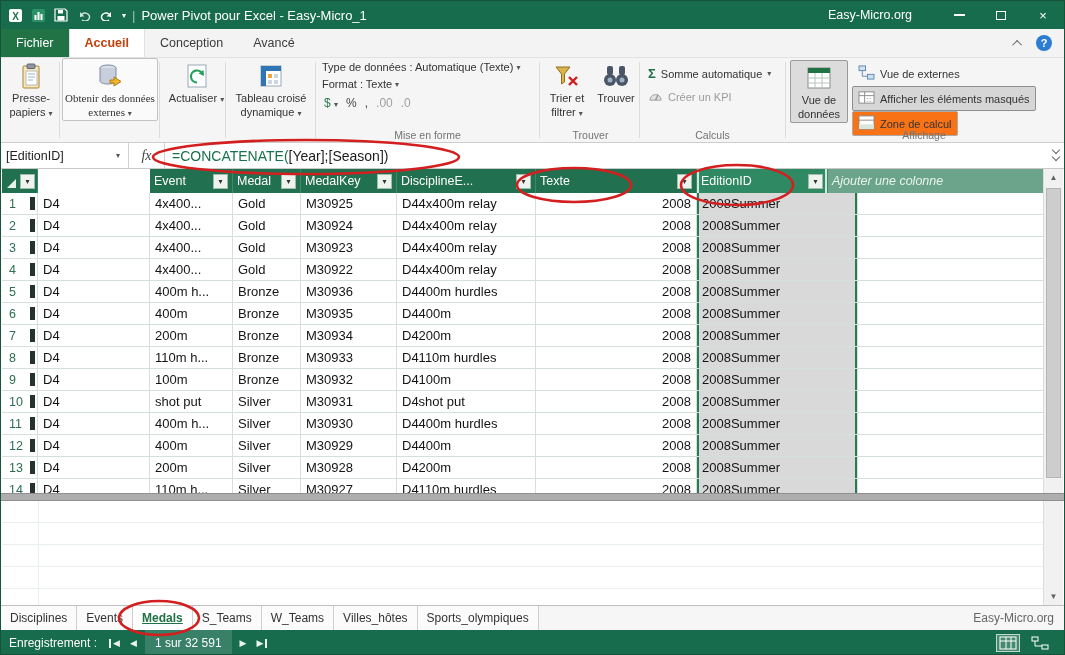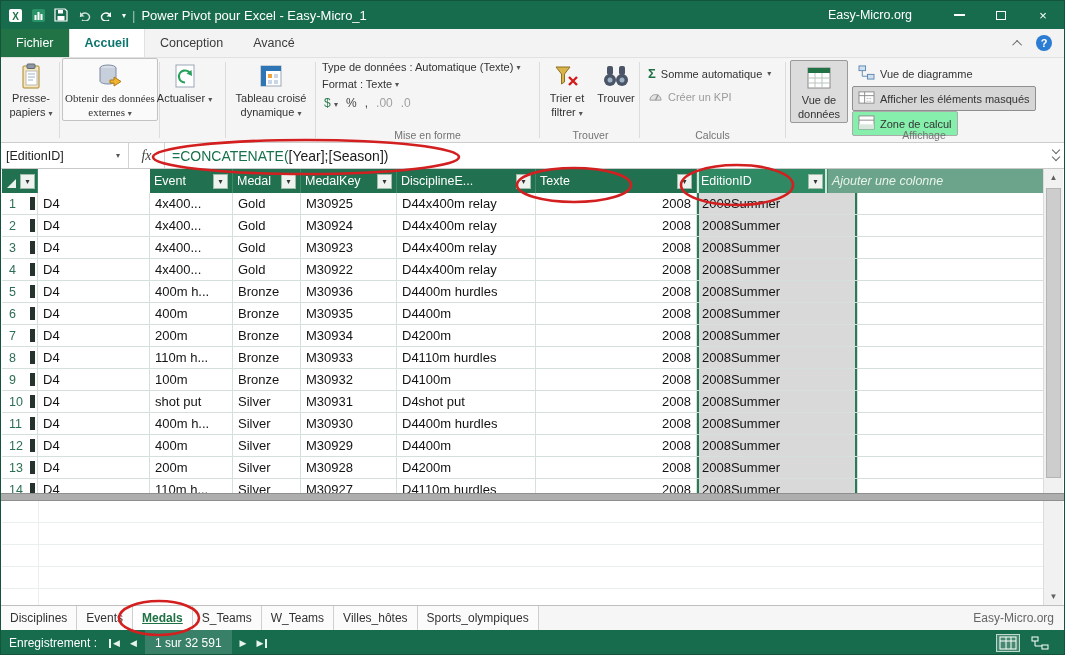--- a/index.html
+++ b/index.html
@@ -22,21 +22,21 @@
   .tb-brand { font-size:12.5px; margin-right:26px; }
   .winbtn { width:42px; height:100%; display:flex; align-items:center; justify-content:center; color:#fff; font-size:13px; }
   .min-glyph { width:11px; height:1.5px; background:#fff; display:inline-block; }
   .max-glyph { width:10px; height:9px; border:1.2px solid #fff; display:inline-block; }
 
   
   .tabrow { position:absolute; top:28px; left:0; right:0; height:29px; background:#f3f3f3;
     border-bottom:1px solid #e1e1e1; display:flex; align-items:stretch; font-size:12.5px; }
   .tab { padding:0 15px; display:flex; align-items:center; color:#3b3b3b; cursor:default; }
   .tab.file { background:var(--green-tab); color:#fff; }
-  .tab.active { background:#fff; color:#0f766e; border-left:1px solid #e1e1e1; border-right:1px solid #e1e1e1; font-weight:bold; }
+  .tab.active { background:#fff; color:#c2410c; border-left:1px solid #e1e1e1; border-right:1px solid #e1e1e1; font-weight:bold; }
   .tabrow-right { margin-left:auto; display:flex; align-items:center; gap:14px; padding-right:12px; }
   .chev-up { width:7px; height:7px; border-left:1.6px solid #666; border-top:1.6px solid #666; transform:rotate(45deg) translateY(2px); display:inline-block; }
   .helpdot { width:16px; height:16px; border-radius:50%; background:#2b7cd3; color:#fff; font-size:11px; font-weight:bold;
     display:flex; align-items:center; justify-content:center; }
 
   
   .ribbon { position:absolute; top:57px; left:0; right:0; height:85px; background:#f5f5f5;
     border-bottom:1px solid #cdcdcd; font-size:11px; color:#333; }
   .rgroup { position:absolute; top:0; bottom:0; }
   .rdivider { position:absolute; top:4px; bottom:4px; width:1px; background:#dcdcdc; }
@@ -46,21 +46,21 @@
   .bicon { width:30px; height:28px; display:flex; align-items:center; justify-content:center; }
   .biglabel { text-align:center; line-height:1.25; margin-top:2px; }
   .caret { font-size:8px; color:#555; }
   .grouplabel { position:absolute; bottom:1px; left:0; width:100%; text-align:center; color:#737373; font-size:10.5px; }
   .fmt-line { display:flex; align-items:center; gap:3px; padding:3px 4px 2px; white-space:nowrap; }
   .fmt-icons { display:flex; align-items:center; gap:8px; padding:4px 6px; font-size:12px; color:#444; }
   .fmt-icons .dim { color:#a0a0a0; }
   .menu-line { display:flex; align-items:center; gap:5px; padding:3px 5px; white-space:nowrap;
     border:1px solid transparent; border-radius:2px; }
   .menu-line.pressed { background:#d6d6d6; border-color:#8f8f8f; }
-  .menu-line.outlined { border-color:#ababab; background:#86efac;text-align:right; }
+  .menu-line.outlined { border-color:#ababab; background:#f97316;text-align:right; }
   .menu-line.disabled { color:#9b9b9b; }
   .sigma { color:#1f7145; font-weight:bold; font-size:13px; }
 
   
   .fbar { position:absolute; top:142px; left:0; right:0; height:26px; background:#fff;
     border-bottom:1px solid #c9c9c9; display:flex; align-items:center; }
   .namebox { width:128px; height:100%; border-right:1px solid #d2d2d2; display:flex; align-items:center;
     padding:0 5px; font-size:12.5px; color:#222; }
   .namebox .nbdd { margin-left:auto; font-size:8px; color:#555; padding:2px 3px; }
   .fxbox { width:36px; height:100%; border-right:1px solid #d2d2d2; display:flex; align-items:center; justify-content:center;
@@ -231,21 +231,21 @@
               <ellipse cx="12" cy="5" rx="8" ry="3" fill="#d8dee8" stroke="#7b8aa0"></ellipse>
               <path d="M4 5v13c0 1.7 3.6 3 8 3s8-1.3 8-3V5" fill="#c7cfdc" stroke="#7b8aa0"></path>
               <path d="M18 14l7 4.5-7 4.5v-3h-4v-3h4z" fill="#f2b430" stroke="#b07d12"></path>
             </svg>
         </span>
         <span class="biglabel"><span>Obtenir des données externes</span> <span class="caret">▾</span></span>
       </div>
     </div>
     <div class="rdivider" style="left:158px"></div>
 
-    <div class="rgroup" style="left:152px;width:63px">
+    <div class="rgroup" style="left:164px;width:63px">
       <div class="bigbtn">
         <span class="bicon">
           <svg width="26" height="26" viewBox="0 0 26 26">
               <rect x="4" y="2" width="18" height="22" fill="#fff" stroke="#9aa7b5"></rect>
               <path d="M13 19.5a6 6 0 1 1 5.6-8" fill="none" stroke="#27a05c" stroke-width="2.2"></path>
               <path d="M19.5 7l.5 6-5.5-2.5z" fill="#27a05c"></path>
             </svg>
         </span>
         <span class="biglabel"><span>Actualiser</span> <span class="caret">▾</span></span>
       </div>
@@ -349,21 +349,21 @@
       </div>
       <div style="position:absolute;left:64px;top:3px;">
         <div class="menu-line">
           <span>
             <svg width="17" height="15" viewBox="0 0 18 16">
                 <rect x="1" y="1" width="7" height="5" fill="#cfe0f2" stroke="#5f87b0"></rect>
                 <rect x="10" y="10" width="7" height="5" fill="#cfe0f2" stroke="#5f87b0"></rect>
                 <path d="M4.5 6v6h6" fill="none" stroke="#5f87b0"></path>
               </svg>
           </span>
-          <span>Vue de diagramme</span>
+          <span>Vue de externes</span>
         </div>
         <div class="menu-line pressed">
           <span>
             <svg width="17" height="15" viewBox="0 0 18 16">
                 <rect x="1" y="2" width="16" height="12" fill="#fff" stroke="#8a8a8a"></rect>
                 <path d="M1 6h16M7 2v12" stroke="#8a8a8a"></path>
                 <path d="M9 9h6M9 12h6" stroke="#bbb" stroke-dasharray="2 1"></path>
               </svg>
           </span>
           <span>Afficher les éléments masqués</span>

